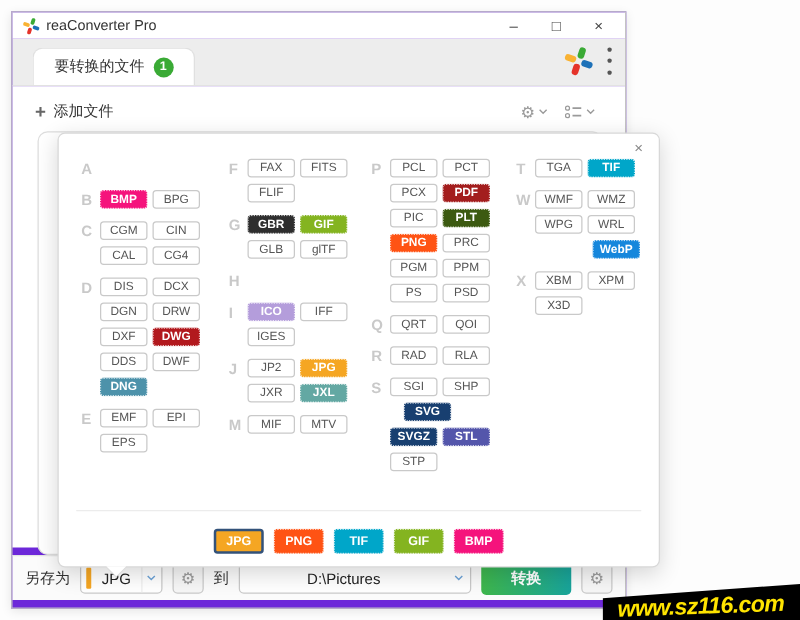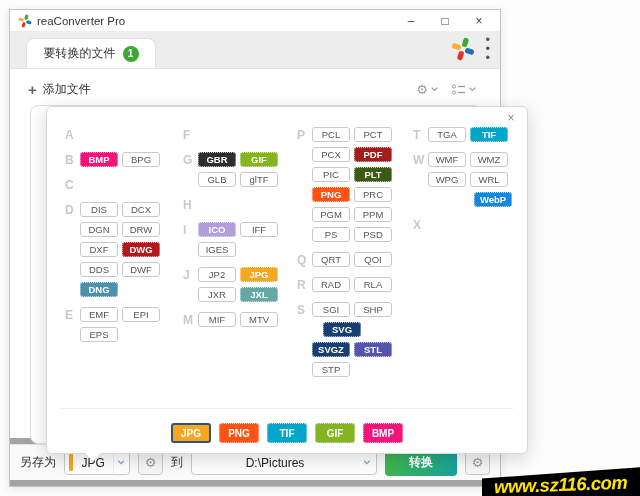--- a/index.html
+++ b/index.html
@@ -1,20 +1,20 @@
 <!DOCTYPE html>
 <html><head>
 <meta charset="utf-8">
 <style>
   * { margin:0; padding:0; box-sizing:border-box; }
   html,body { width:640px; height:496px; background:#fff; font-family:"Liberation Sans","DejaVu Sans",sans-serif; overflow:hidden; }
   #stage { position:relative; width:640px; height:496px; background:#fdfdfd; }
 
   
-  .window { position:absolute; left:9px; top:9px; width:492px; height:478px; background:#a3a3a3; border:1px solid #c3c3c3; box-shadow:0 2px 8px rgba(0,0,0,.10); }
+  .window { position:absolute; left:9px; top:9px; width:492px; height:478px; background:#6d28d9; border:1px solid #c3c3c3; box-shadow:0 2px 8px rgba(0,0,0,.10); }
   .titlebar { position:absolute; left:0; top:0; right:0; height:21px; background:#fff; display:flex; align-items:center; padding-left:8px; }
   .title { font-size:11.5px; color:#333; margin-left:5px; }
   .win-controls { position:absolute; right:4px; top:0; height:21px; display:flex; }
   .win-btn { width:34px; height:21px; display:flex; align-items:center; justify-content:center; font-size:12px; color:#444; cursor:default; }
 
   
   .tabstrip { position:absolute; left:0; top:21px; right:0; height:38px; background:#ededed; border-bottom:1px solid #e2e2e2; }
   .tab { position:absolute; bottom:0; height:30px; display:flex; align-items:center; gap:7px; padding:0 16px; font-size:12px; color:#333;margin-top:28px; }
   .tab.active { left:16px; background:#fff; border:1px solid #e0e0e0; border-bottom:none; border-radius:8px 8px 0 0; width:130px; justify-content:center; }
   .tab.inactive { left:150px; color:#444; }
@@ -142,20 +142,26 @@
           </div>
           <div class="fmt-group">
             <div class="fmt-letter">B</div>
             <div class="fmt-btns">
               <div class="fmt-btn filled" style="background: rgb(245, 19, 124);">BMP</div>
               <div class="fmt-btn">BPG</div>
             </div>
           </div>
           <div class="fmt-group">
             <div class="fmt-letter">C</div>
+            <div class="fmt-btns">
+              <div class="fmt-btn">CGM</div>
+              <div class="fmt-btn">CIN</div>
+              <div class="fmt-btn">CAL</div>
+              <div class="fmt-btn">CG4</div>
+            </div>
           </div>
           <div class="fmt-group">
             <div class="fmt-letter">D</div>
             <div class="fmt-btns">
               <div class="fmt-btn">DIS</div>
               <div class="fmt-btn">DCX</div>
               <div class="fmt-btn">DGN</div>
               <div class="fmt-btn">DRW</div>
               <div class="fmt-btn">DXF</div>
               <div class="fmt-btn filled" style="background: rgb(178, 25, 30);">DWG</div>
@@ -169,20 +175,25 @@
             <div class="fmt-btns">
               <div class="fmt-btn">EMF</div>
               <div class="fmt-btn">EPI</div>
               <div class="fmt-btn">EPS</div>
             </div>
           </div>
         </div>
       <div class="fmt-col" id="col1" style="left:136px">
           <div class="fmt-group">
             <div class="fmt-letter">F</div>
+            <div class="fmt-btns">
+              <div class="fmt-btn">FAX</div>
+              <div class="fmt-btn">FITS</div>
+              <div class="fmt-btn">FLIF</div>
+            </div>
           </div>
           <div class="fmt-group">
             <div class="fmt-letter">G</div>
             <div class="fmt-btns">
               <div class="fmt-btn filled" style="background: rgb(46, 46, 46);">GBR</div>
               <div class="fmt-btn filled" style="background: rgb(132, 180, 32);">GIF</div>
               <div class="fmt-btn">GLB</div>
               <div class="fmt-btn">glTF</div>
             </div>
           </div>
@@ -271,20 +282,25 @@
             <div class="fmt-btns">
               <div class="fmt-btn">WMF</div>
               <div class="fmt-btn">WMZ</div>
               <div class="fmt-btn">WPG</div>
               <div class="fmt-btn">WRL</div>
               <div class="fmt-btn filled" style="background: rgb(22, 135, 220); margin-left: 46px;">WebP</div>
             </div>
           </div>
           <div class="fmt-group">
             <div class="fmt-letter">X</div>
+            <div class="fmt-btns">
+              <div class="fmt-btn">XBM</div>
+              <div class="fmt-btn">XPM</div>
+              <div class="fmt-btn">X3D</div>
+            </div>
           </div>
         </div>
       <div class="panel-divider"></div>
       <div class="quickrow" id="quickrow">
           <div class="quick-btn selected" style="background: rgb(245, 166, 35);">JPG</div>
           <div class="quick-btn" style="background: rgb(255, 83, 20);">PNG</div>
           <div class="quick-btn" style="background: rgb(0, 166, 201);">TIF</div>
           <div class="quick-btn" style="background: rgb(132, 180, 32);">GIF</div>
           <div class="quick-btn" style="background: rgb(245, 19, 124);">BMP</div>
         </div>

